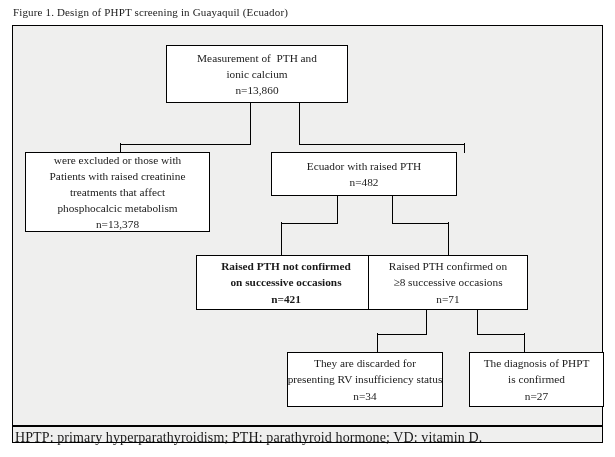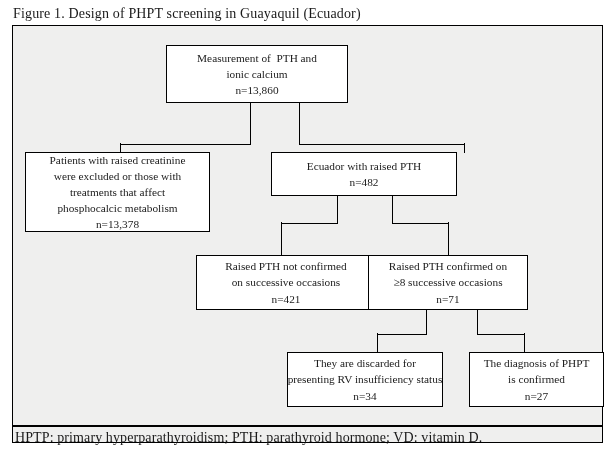--- a/index.html
+++ b/index.html
@@ -19,21 +19,21 @@
     position: relative;
     width: 615px;
     height: 457px;
   }
 
   
   #figure-caption {
     position: absolute;
     left: 13px;
     top: 6px;
-    font-size: 14px;
+    font-size: 11px;
     letter-spacing: 0.15px;
     white-space: nowrap;
     color: #1a1a1a;
   }
 
   
   #figure-frame {
     position: absolute;
     left: 12px;
     top: 25px;
@@ -81,21 +81,21 @@
   }
   .flow-box .line {
     display: block;
     white-space: pre;
   }
 
   
   #box-measurement { left: 166px; top: 45px;  width: 182px; height: 58px; }
   #box-excluded    { left: 25px;  top: 152px; width: 185px; height: 80px; }
   #box-raised-pth  { left: 271px; top: 152px; width: 186px; height: 44px; }
-  #box-not-confirmed { left: 196px; top: 255px; width: 180px; height: 55px; }
+  #box-not-confirmed { left: 196px; top: 255px; width: 180px; height: 55px; font-weight: bold; }
   #box-confirmed     { left: 368px; top: 255px; width: 160px; height: 55px; }
   #box-discarded     { left: 287px; top: 352px; width: 156px; height: 55px; }
   #box-diagnosis     { left: 455px; top: 352px; width: 135px; height: 55px; margin-left: 14px; }
 
   
   .conn {
     position: absolute;
     background: #000000;
   }
   .conn-v { width: 1.4px; }
@@ -134,22 +134,22 @@
   <div class="conn conn-h" style="left:477px; top:333.6px; width:48px;"></div>
   <div class="conn conn-v" style="left:523.6px; top:333px; height:20px;"></div>
 
   <div id="box-measurement" class="flow-box">
     <span class="line">Measurement of  PTH and</span>
     <span class="line">ionic calcium</span>
     <span class="line">n=13,860</span>
   </div>
 
   <div id="box-excluded" class="flow-box">
+    <span class="line">were excluded or those with</span>
     <span class="line">Patients with raised creatinine</span>
-    <span class="line">were excluded or those with</span>
     <span class="line">treatments that affect</span>
     <span class="line">phosphocalcic metabolism</span>
     <span class="line">n=13,378</span>
   </div>
 
   <div id="box-raised-pth" class="flow-box">
     <span class="line">Ecuador with raised PTH</span>
     <span class="line">n=482</span>
   </div>
 

